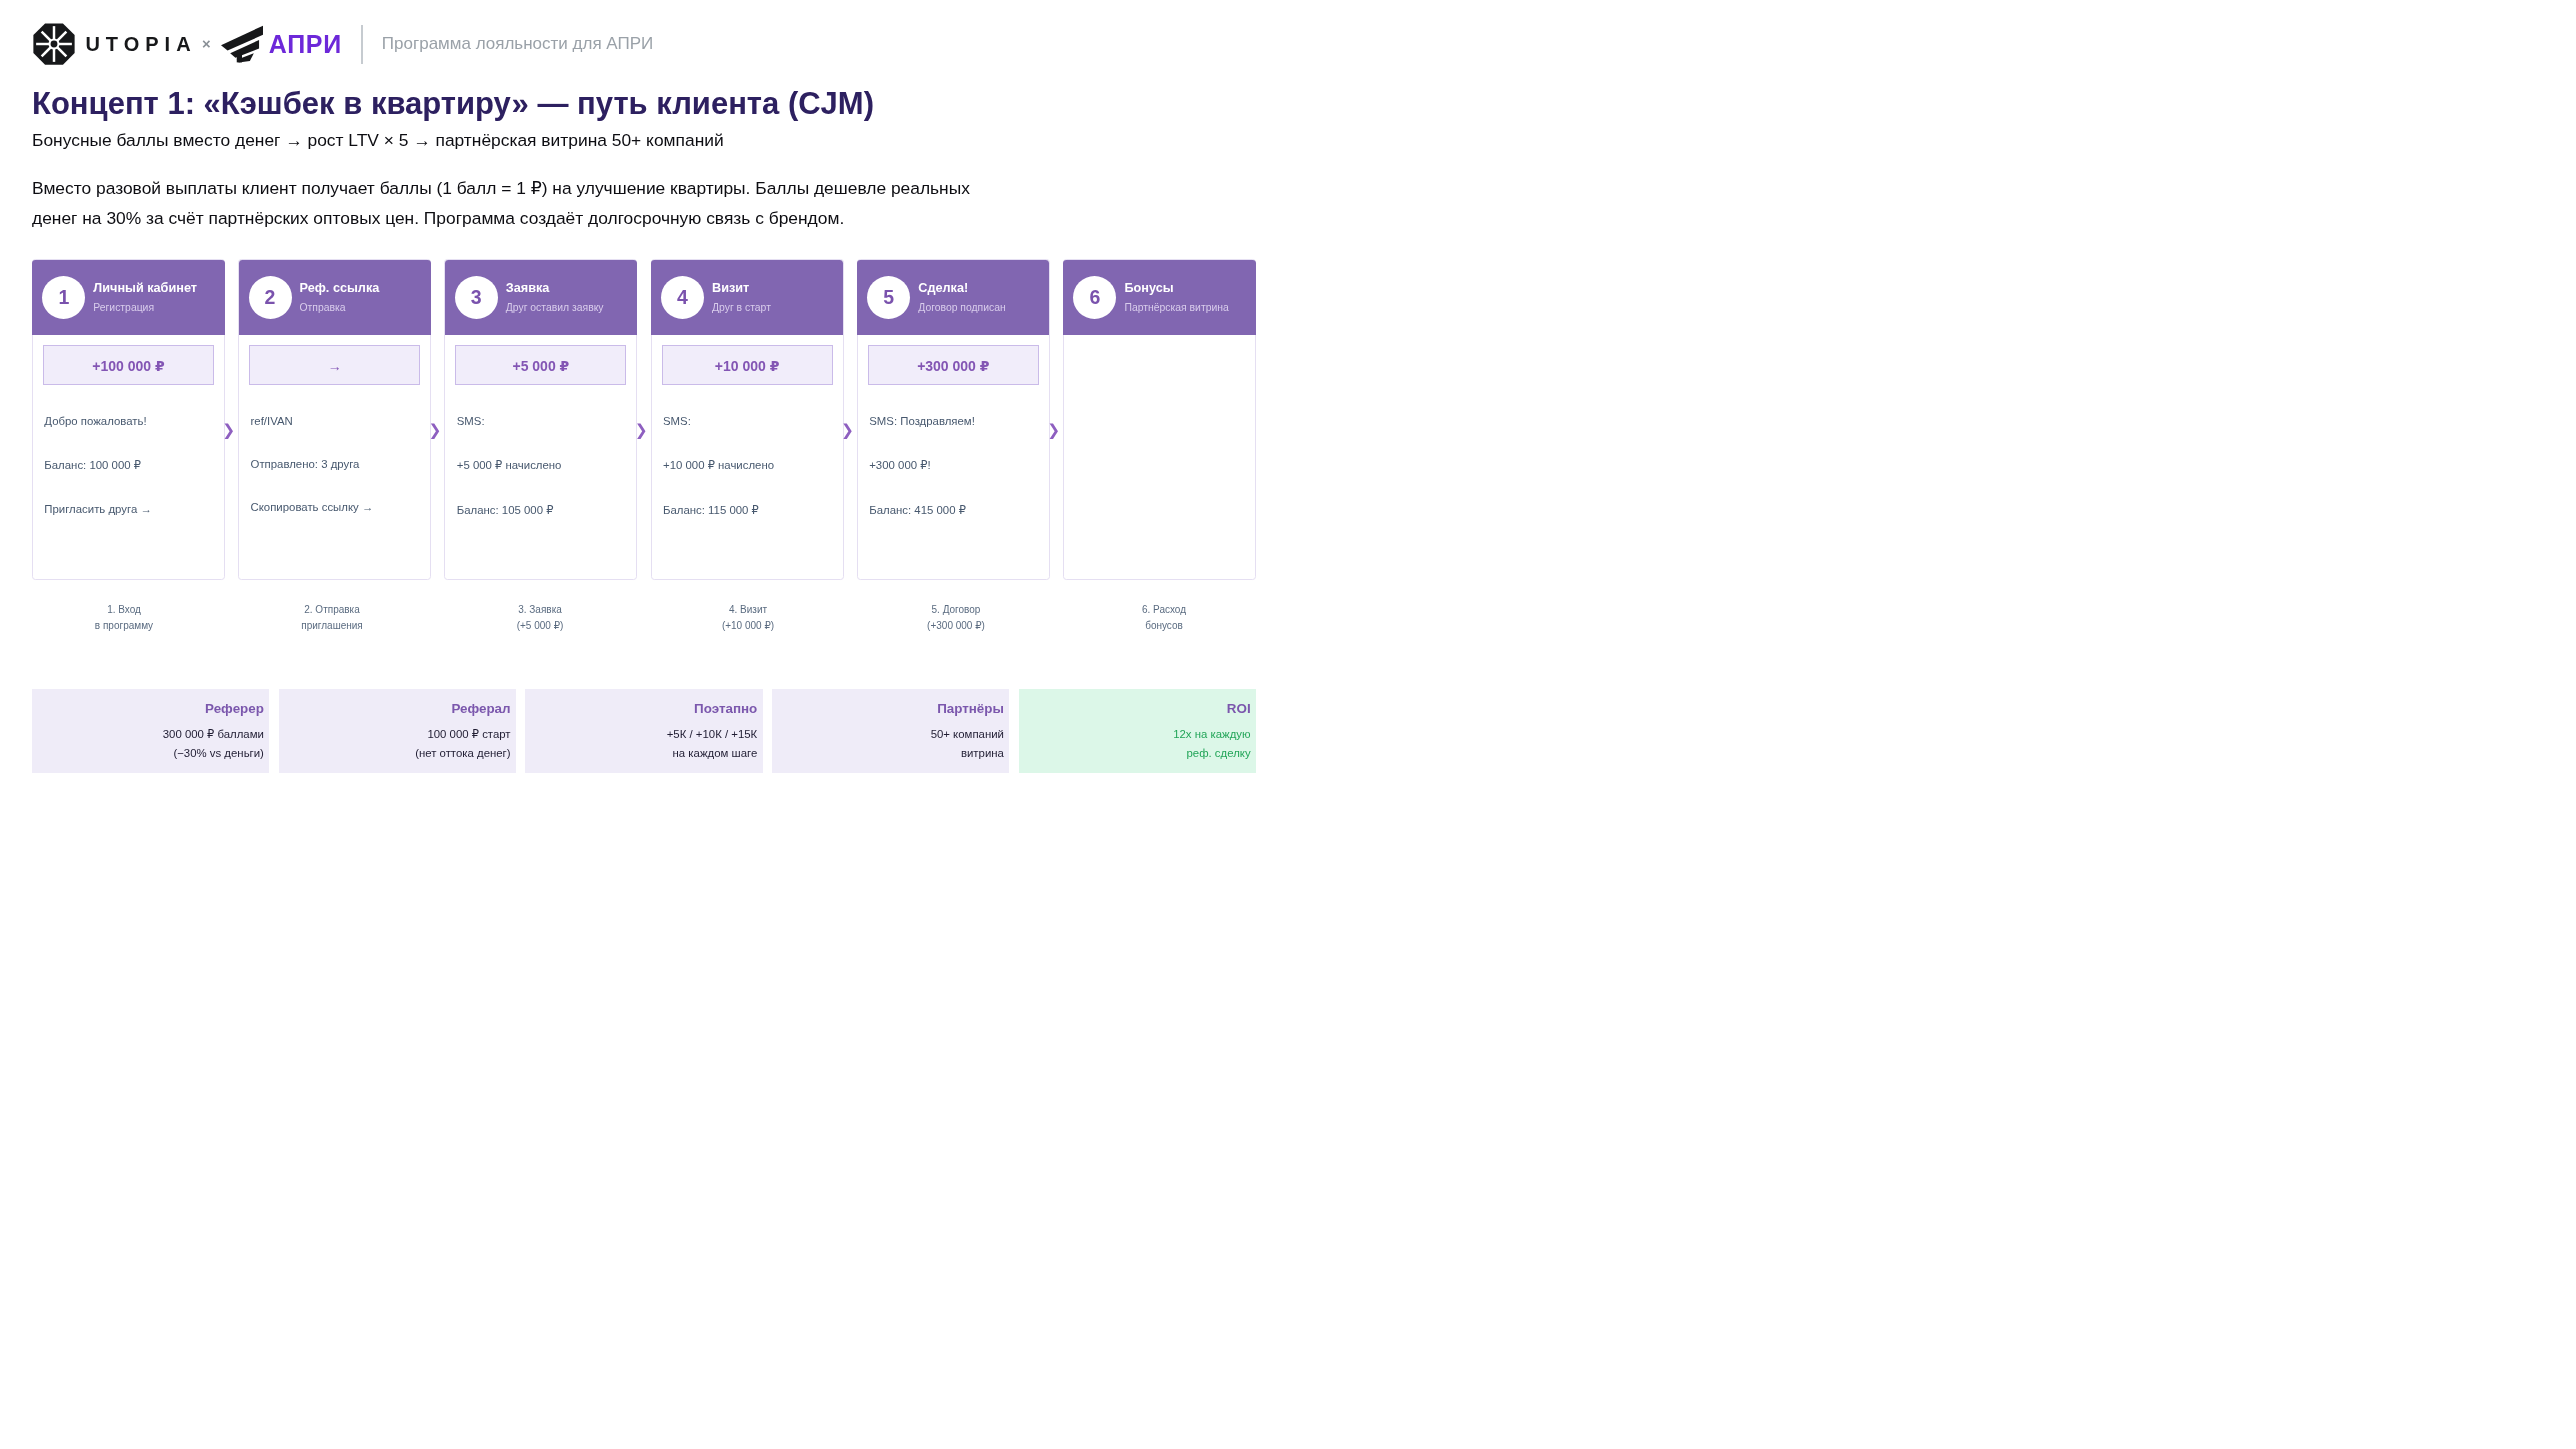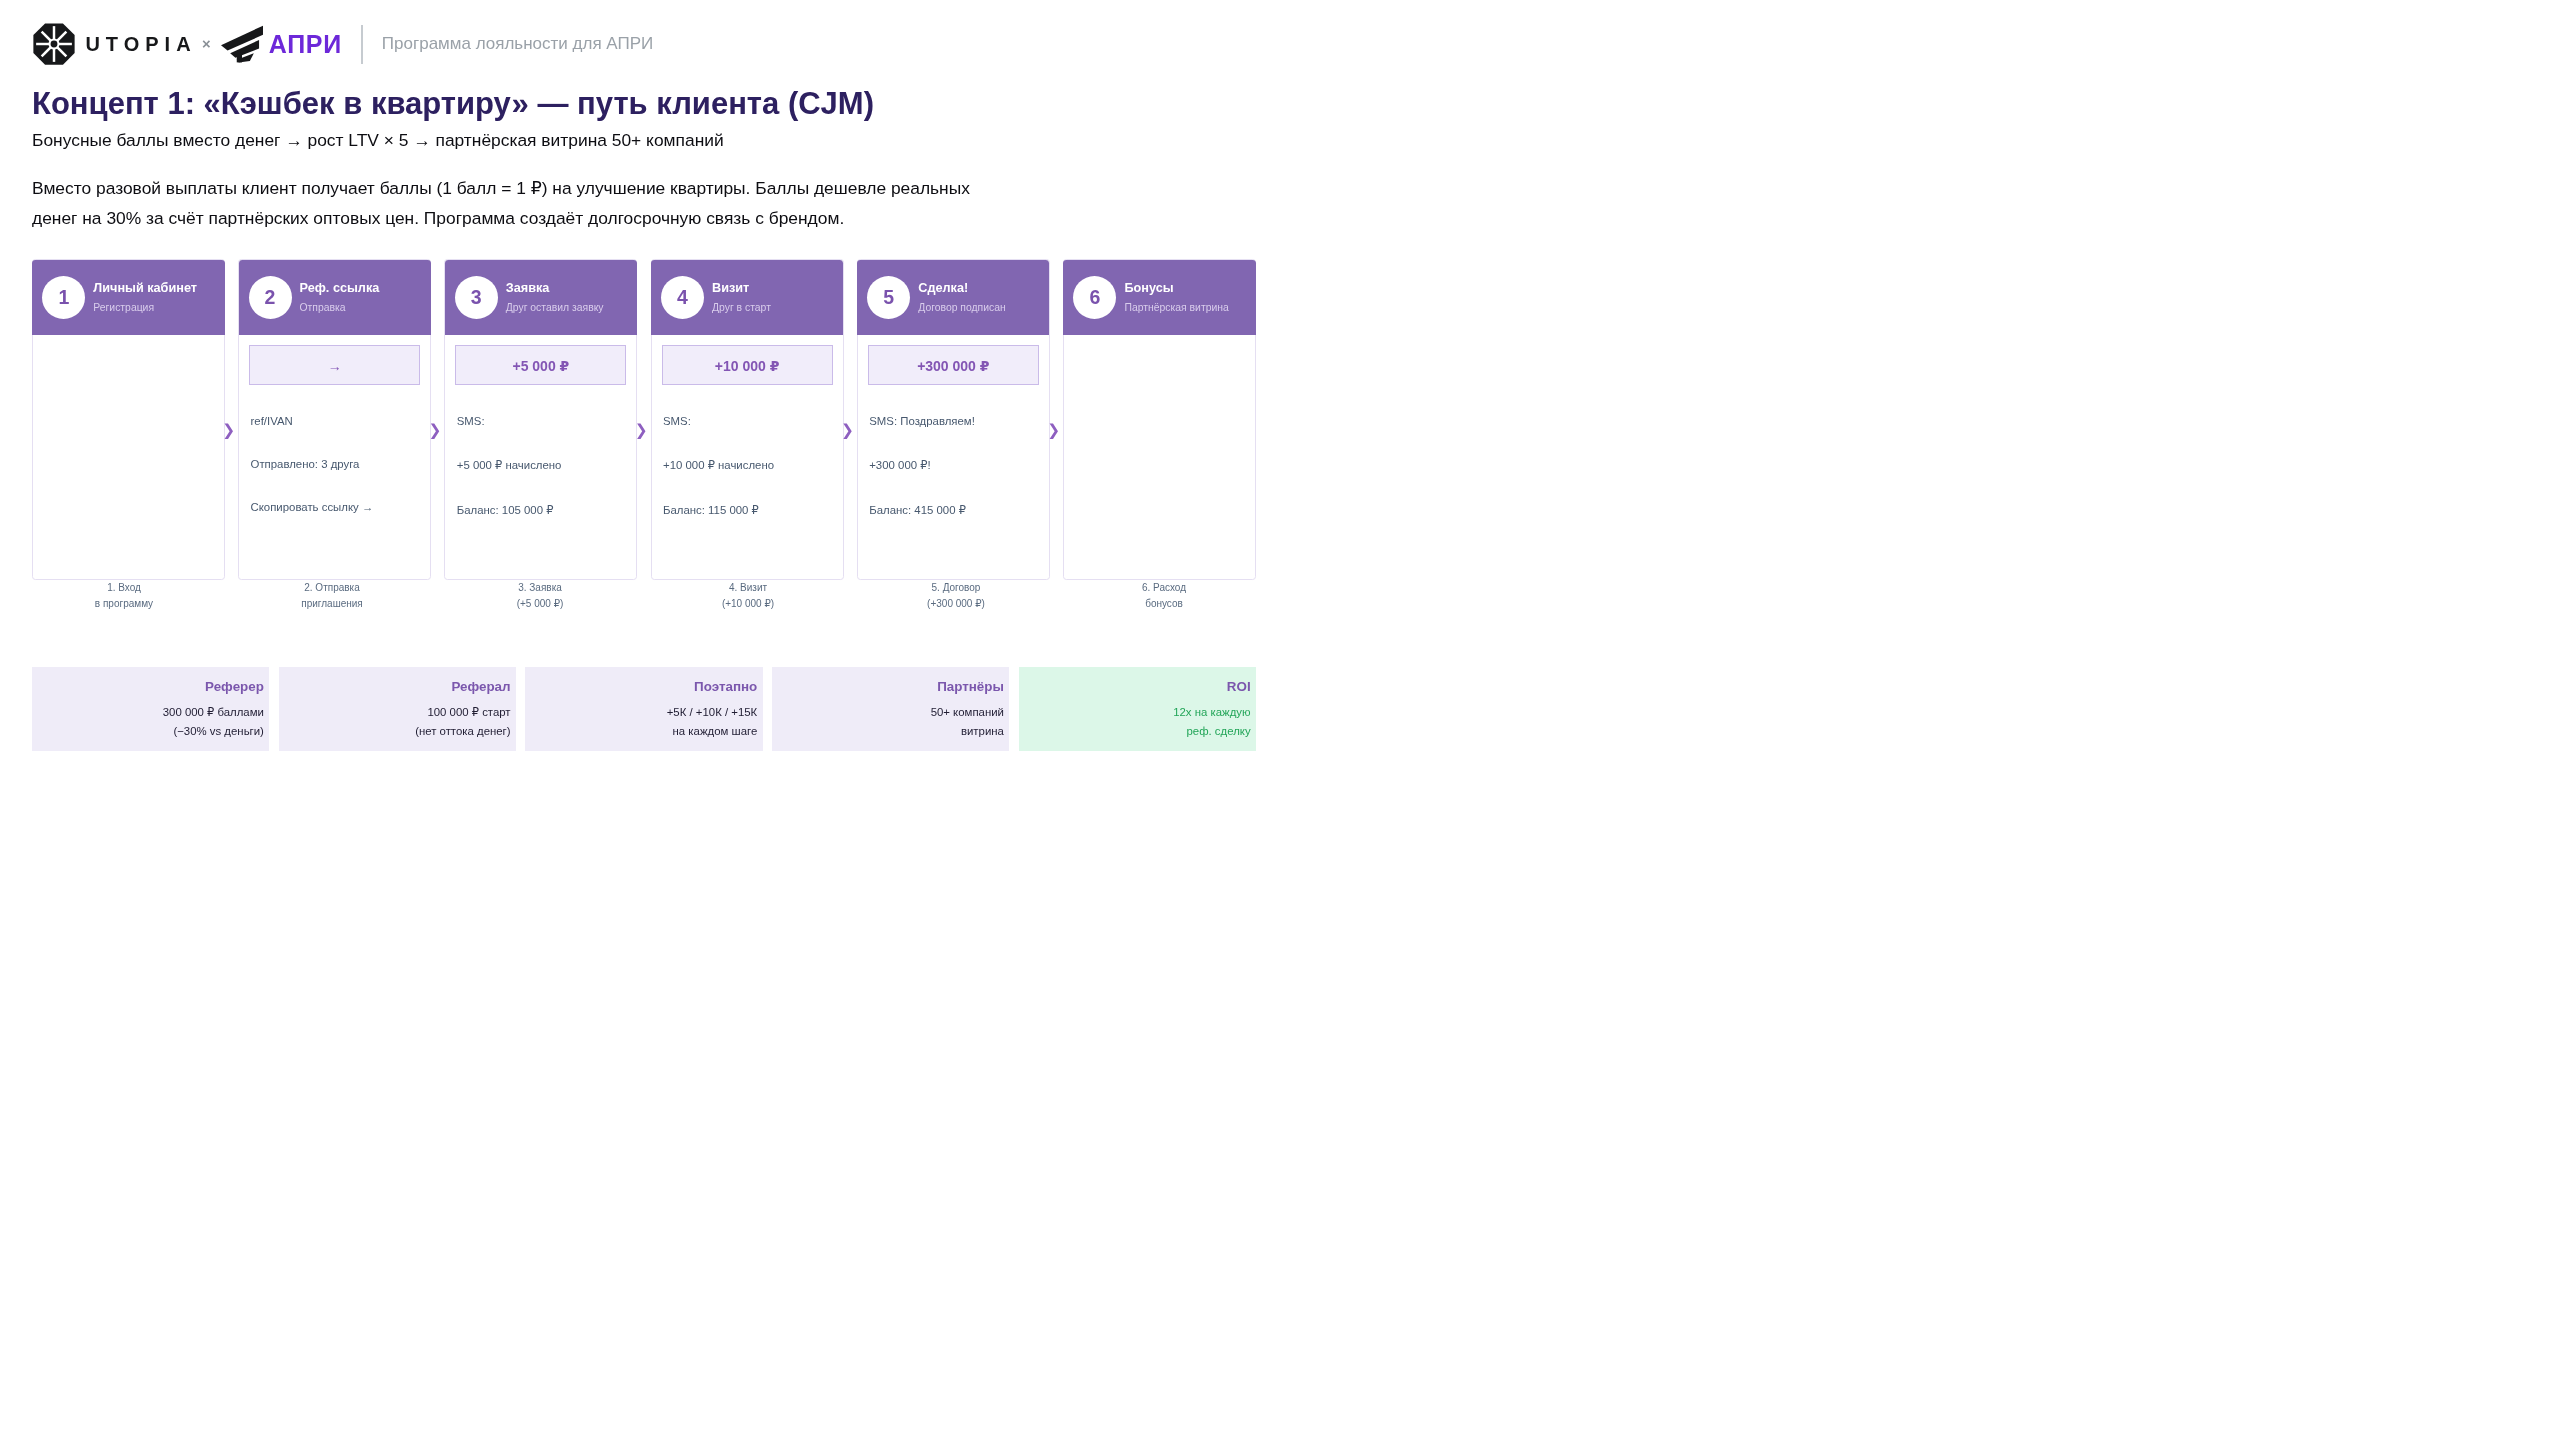--- a/index.html
+++ b/index.html
@@ -33,21 +33,21 @@
   .step-title{font-size:12.7px;font-weight:700;color:#ffffff;white-space:nowrap;}
   .step-sub{font-size:10.4px;color:#d9cdec;white-space:nowrap;}
   .step-body{padding:10.7px 10px 0;}
   .step-badge{height:40px;line-height:40px;text-align:center;background:#f1edfa;border:0.7px solid #cabbe9;
               font-size:14px;font-weight:700;color:#8355b4;box-sizing:border-box;}
   .step-lines{padding:29.5px 1.3px 0;}
   .step-line{font-size:11.4px;color:#47586e;margin-bottom:31px;}
   .chevron{position:absolute;right:-11.4px;top:161px;font-size:15.4px;font-weight:700;color:#8e5fc0;z-index:3;}
 
   
-  .captions{display:grid;grid-template-columns:repeat(6,1fr);gap:24px;margin-top:0;}
+  .captions{display:grid;grid-template-columns:repeat(6,1fr);gap:24px;margin-top:22px;}
   .caption-cell{text-align:center;font-size:10px;color:#5a6b80;line-height:1.55;}
 
   
   .summary{display:grid;grid-template-columns:repeat(5,1fr);gap:9.4px;margin-top:15.4px;}
   .summary-card{background:#efecf8;min-height:82px;box-sizing:border-box;text-align:right;padding:12.7px 5.4px 10.7px;margin-top:40px;}
   .summary-card.green{background:#dcf7e8;}
   .summary-heading{font-size:13.4px;font-weight:700;color:#7b57ad;margin-bottom:8.7px;}
   .summary-line{font-size:11.4px;color:#201d33;line-height:1.65;}
   .summary-card.green .summary-line{color:#22a558;}
 </style>
@@ -97,20 +97,28 @@
   <div class="step-card">
     <div class="step-header">
       <div class="step-circle">
         <span class="step-num">1</span>
       </div>
       <div class="step-head-text">
         <span class="step-title">Личный кабинет</span>
         <span class="step-sub">Регистрация</span>
       </div>
     </div>
+    <div class="step-body">
+      <div class="step-badge">+100 000 ₽</div>
+      <div class="step-lines">
+            <div class="step-line">Добро пожаловать!</div>
+            <div class="step-line">Баланс: 100 000 ₽</div>
+            <div class="step-line">Пригласить друга →</div>
+          </div>
+    </div>
     <span class="chevron">❯</span>
   </div>
 
   <div class="step-card">
     <div class="step-header">
       <div class="step-circle">
         <span class="step-num">2</span>
       </div>
       <div class="step-head-text">
         <span class="step-title">Реф. ссылка</span>

